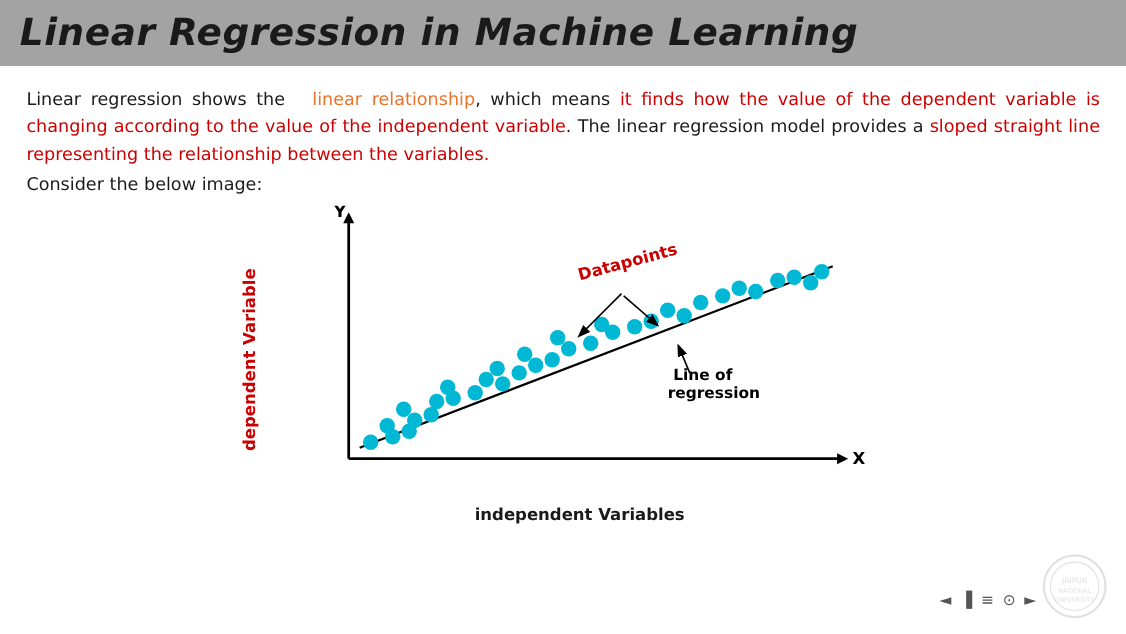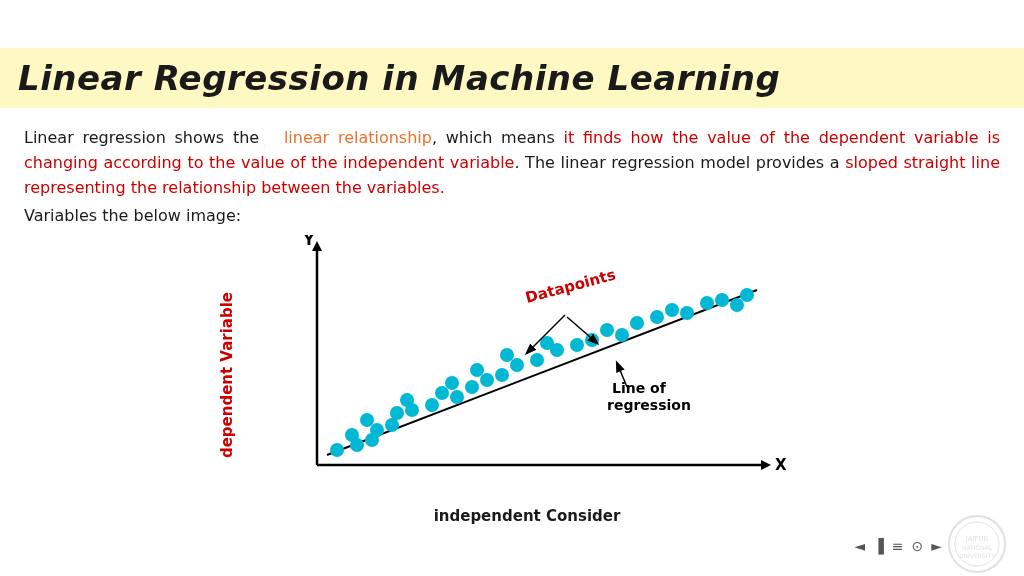--- a/index.html
+++ b/index.html
@@ -5,23 +5,22 @@
     * { margin: 0; padding: 0; box-sizing: border-box; }
     body {
       width: 1024px;
       height: 576px;
       background: #ffffff;
       font-family: 'DejaVu Sans', Arial, sans-serif;
       overflow: hidden;
     }
 
     .header {
-      background: #fef9c3;
+      background: #a3a3a3;
       padding: 10px 34px 10px 18px;
-      margin-top: 48px;
     }
 
     .header h1 {
       font-size: 34px;
       font-weight: 900;
       color: #1a1a1a;
       font-style: italic;
       letter-spacing: 0.5px;
     }
 
@@ -71,21 +70,21 @@
 <body>
 
 <div class="header">
   <h1>Linear Regression in Machine Learning</h1>
 </div>
 
 <div class="content">
   <p class="intro-text">
     <span>Linear regression shows the </span><span class="highlight-orange">linear relationship</span><span>, which means </span><span class="highlight-red">it finds how the value of the dependent variable is changing according to the value of the independent variable</span><span>. The linear regression model provides a </span><span class="highlight-red">sloped straight line representing the relationship between the variables.</span>
   </p>
-  <p class="consider-text">Variables the below image:</p>
+  <p class="consider-text">Consider the below image:</p>
 
   <div class="diagram-area">
     <div class="chart-container">
 
       <div style="position:absolute;left:6px;top:20px;bottom:30px;display:flex;align-items:center;justify-content:center;">
         <span style="writing-mode:vertical-rl;transform:rotate(180deg);font-size:15px;font-weight:bold;color:#cc0000;">dependent Variable</span>
       </div>
 
       <svg style="position:absolute;left:45px;top:0;width:540px;height:275px;" viewBox="0 0 540 275">
 
@@ -151,26 +150,26 @@
 
         <line x1="370" y1="152" x2="360" y2="128" stroke="#000" stroke-width="1.5" marker-end="url(#arrow)"></line>
 
         <defs>
           <marker id="arrow" markerWidth="8" markerHeight="8" refX="6" refY="3" orient="auto">
             <path d="M0,0 L0,6 L8,3 z" fill="#000"></path>
           </marker>
         </defs>
       </svg>
 
-      <div style="position:absolute;bottom:0;left:45px;width:540px;text-align:center;font-size:15px;font-weight:bold;color:#1a1a1a;">independent Consider</div>
+      <div style="position:absolute;bottom:0;left:45px;width:540px;text-align:center;font-size:15px;font-weight:bold;color:#1a1a1a;">independent Variables</div>
     </div>
   </div>
 </div>
 
-<div style="position:absolute;right:16px;bottom:1px;width:62px;height:62px;opacity:0.25;">
+<div style="position:absolute;right:16px;bottom:12px;width:62px;height:62px;opacity:0.25;">
   <svg viewBox="0 0 62 62" width="62" height="62">
     <circle cx="31" cy="31" r="28" fill="none" stroke="#888" stroke-width="2"></circle>
     <circle cx="31" cy="31" r="22" fill="none" stroke="#888" stroke-width="1"></circle>
     <text x="31" y="28" text-anchor="middle" font-size="7" fill="#888">JAIPUR</text>
     <text x="31" y="37" text-anchor="middle" font-size="6" fill="#888">NATIONAL</text>
     <text x="31" y="45" text-anchor="middle" font-size="6" fill="#888">UNIVERSITY</text>
   </svg>
 </div>
 
 <div style="position:absolute;right:82px;bottom:22px;display:flex;align-items:center;gap:8px;font-size:14px;color:#555;">

